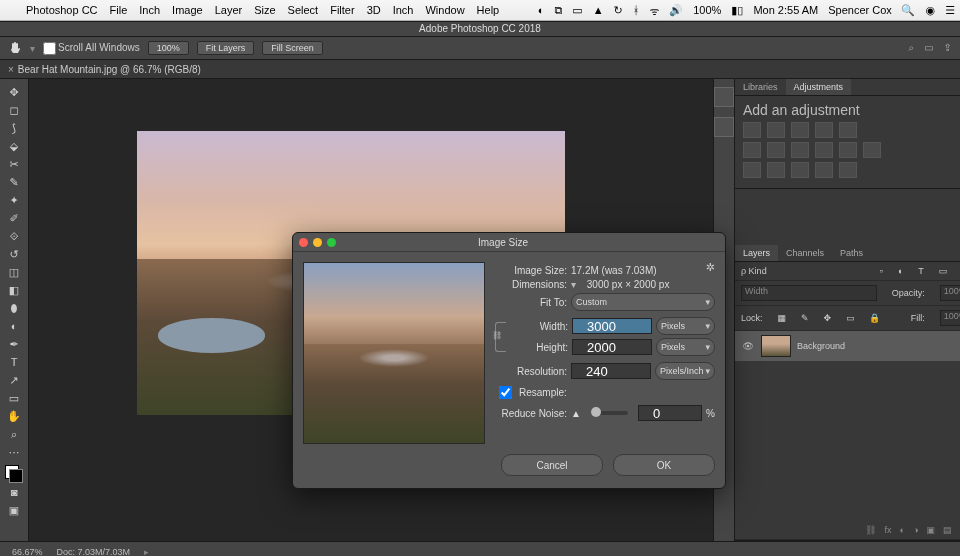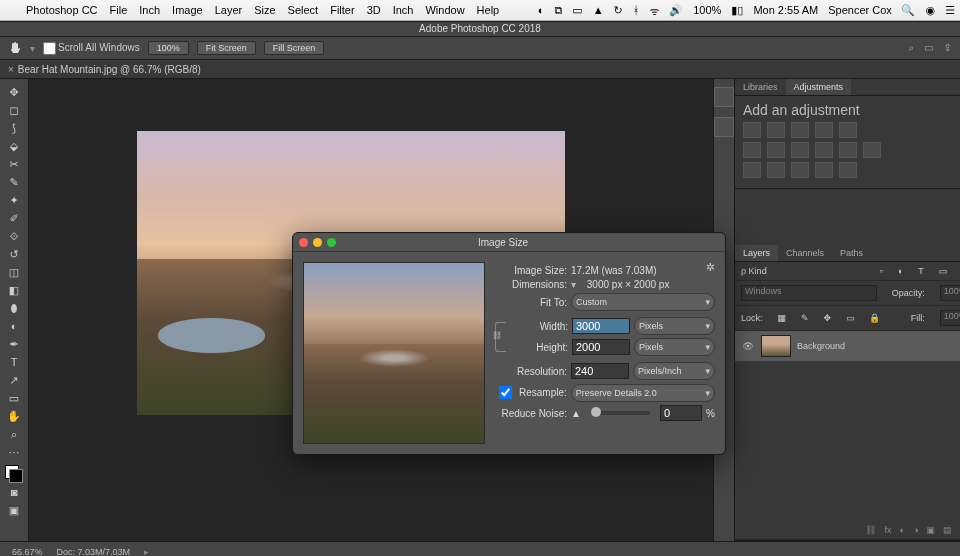--- a/index.html
+++ b/index.html
@@ -54,21 +54,21 @@
 .dlg-title .dot{width:9px;height:9px;border-radius:50%}
 .dlg-title .red{background:#ff5f57}.dlg-title .yel{background:#ffbd2e}.dlg-title .grn{background:#28c940}
 .dlg-title .tt{position:absolute;left:0;right:12px;text-align:center;font-size:10px;color:#ddd}
 .dlg-body{display:flex;padding:10px;gap:10px}
 .dlg-prev{width:180px;height:180px;border:1px solid #2a2a2a;background:#3a3a3a;position:relative;overflow:hidden}
 .dlg-prev .sky{background:linear-gradient(180deg,#8aa0c0 0%,#c9a890 30%,#8a6a50 50%,#5a543a 80%,#3e4428 100%)}
 .dlg-form{flex:1;font-size:10px}
 .frow{display:flex;align-items:center;margin:3px 0;gap:4px}
 .flab{width:72px;text-align:right;color:#ddd}
 .fval{color:#ddd}
-.fin{width:50px;height:14px;background:#3a3a3a;border:1px solid #222;color:#fff;font-size:11px;padding:0 3px}
+.fin{width:50px;height:14px;background:#3a3a3a;border:1px solid #222;color:#fff;font-size:13px;padding:0 14px}
 .fin.hl{background:#4a7a9a;color:#fff}
 .fsel{flex:1;height:16px;background:#5f5f5f;border:1px solid #3a3a3a;border-radius:9px;font-size:9px;padding:0 4px;display:flex;align-items:center;justify-content:space-between}
 .fsel::after{content:"▾";color:#ccc}
 .gear{position:absolute;right:10px;top:28px;color:#ccc;font-size:11px}
 .link-ic{width:10px;height:28px;border-left:1px solid #888;border-top:1px solid #888;border-bottom:1px solid #888;margin-right:2px;border-radius:3px 0 0 3px;position:relative}
 .link-ic::after{content:"⛓";position:absolute;left:-4px;top:8px;font-size:8px;color:#ccc}
 .slider{flex:1;height:4px;background:#3a3a3a;border-radius:2px;position:relative;margin:0 6px}
 .slider .kn{position:absolute;left:0;top:-4px;width:10px;height:10px;background:#bbb;border-radius:50%}
 .dlg-btns{display:flex;gap:10px;padding:0 10px 12px;justify-content:flex-end}
 .dbtn{flex:1;max-width:100px;height:20px;border-radius:10px;border:1px solid #3a3a3a;background:#5f5f5f;color:#ddd;font-size:10px;display:flex;align-items:center;justify-content:center}
@@ -114,21 +114,21 @@
 
 <div class="optbar">
   <span class="tool-ic">
       <svg viewBox="0 0 14 14">
         <path d="M4 7V3a1 1 0 012 0v3V2a1 1 0 012 0v4V3a1 1 0 012 0v5l1-1a1 1 0 011 1l-2 4H5l-2-3 1-2z" fill="#ddd"></path>
       </svg>
     </span>
   <span style="color:#888">▾</span>
   <label><input type="checkbox" style=""><span>Scroll All Windows</span></label>
   <span class="btn-mini">100%</span>
-  <span class="btn-mini">Fit Screen</span>
+  <span class="btn-mini">Fit Layers</span>
   <span class="btn-mini">Fill Screen</span>
   <span class="right">
     <span>⌕</span>
     <span>▭</span>
     <span>⇪</span>
   </span>
 </div>
 
 <div class="tabbar">
   <span class="tab-x">×</span>
@@ -227,34 +227,35 @@
           <div class="frow">
               <span class="flab">Resolution:</span>
               <input class="fin" value="240" style="">
               <div class="fsel" style="flex:1">
                 <span>Pixels/Inch</span>
               </div>
             </div>
           <div class="frow">
               <input type="checkbox" checked="" style="">
               <span>Resample:</span>
-              <div class="fsel" style="flex:1">
-                <span>Preserve Details 2.0</span>
-              </div>
             </div>
           <div class="frow">
               <span class="flab">Reduce Noise:</span>
               <span>▲</span>
               <div class="slider">
                 <div class="kn"></div>
               </div>
               <input class="fin" style="width: 34px;" value="0">
               <span>%</span>
             </div>
         </div>
+      </div>
+      <div class="dlg-btns">
+        <div class="dbtn">Cancel</div>
+        <div class="dbtn">OK</div>
       </div>
     </div>
   </div>
 
   <div class="rpanel">
     <div class="ribbon">
       <div class="r"></div>
       <div class="r"></div>
     </div>
     <div class="stack">
@@ -300,21 +301,21 @@
           <div class="lrow1">
             <span>ρ Kind</span>
             <span style="flex:1"></span>
             <span>▫</span>
             <span>◐</span>
             <span>T</span>
             <span>▭</span>
             <span>▦</span>
           </div>
           <div class="lrow1">
-            <span class="slot" style="flex:1;padding:0 3px">Windows</span>
+            <span class="slot" style="flex:1;padding:0 3px">Width</span>
             <span>Opacity:</span>
             <span class="slot" style="padding:0 3px">100%</span>
           </div>
           <div class="lrow1">
             <span>Lock:</span>
             <span>▦</span>
             <span>✎</span>
             <span>✥</span>
             <span>▭</span>
             <span>🔒</span>

